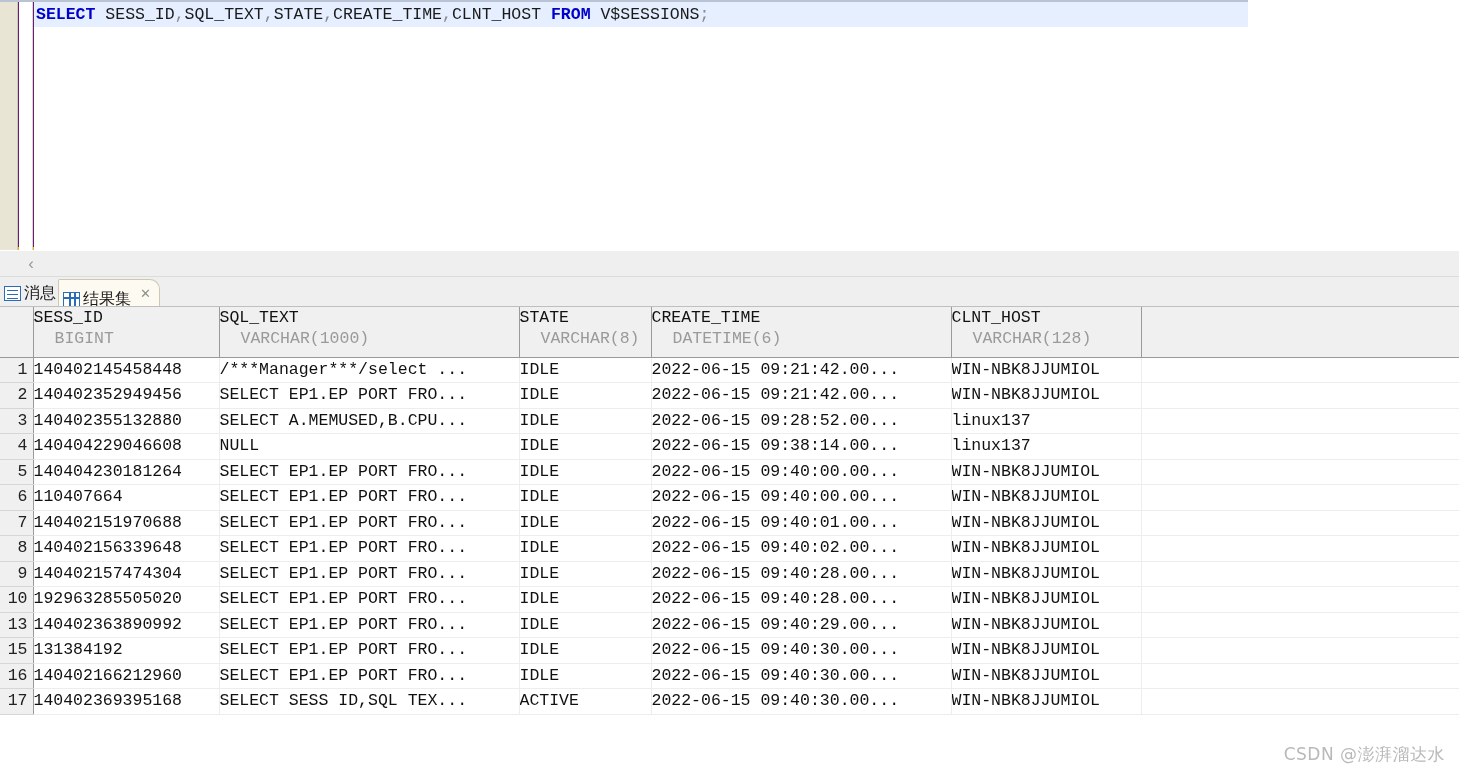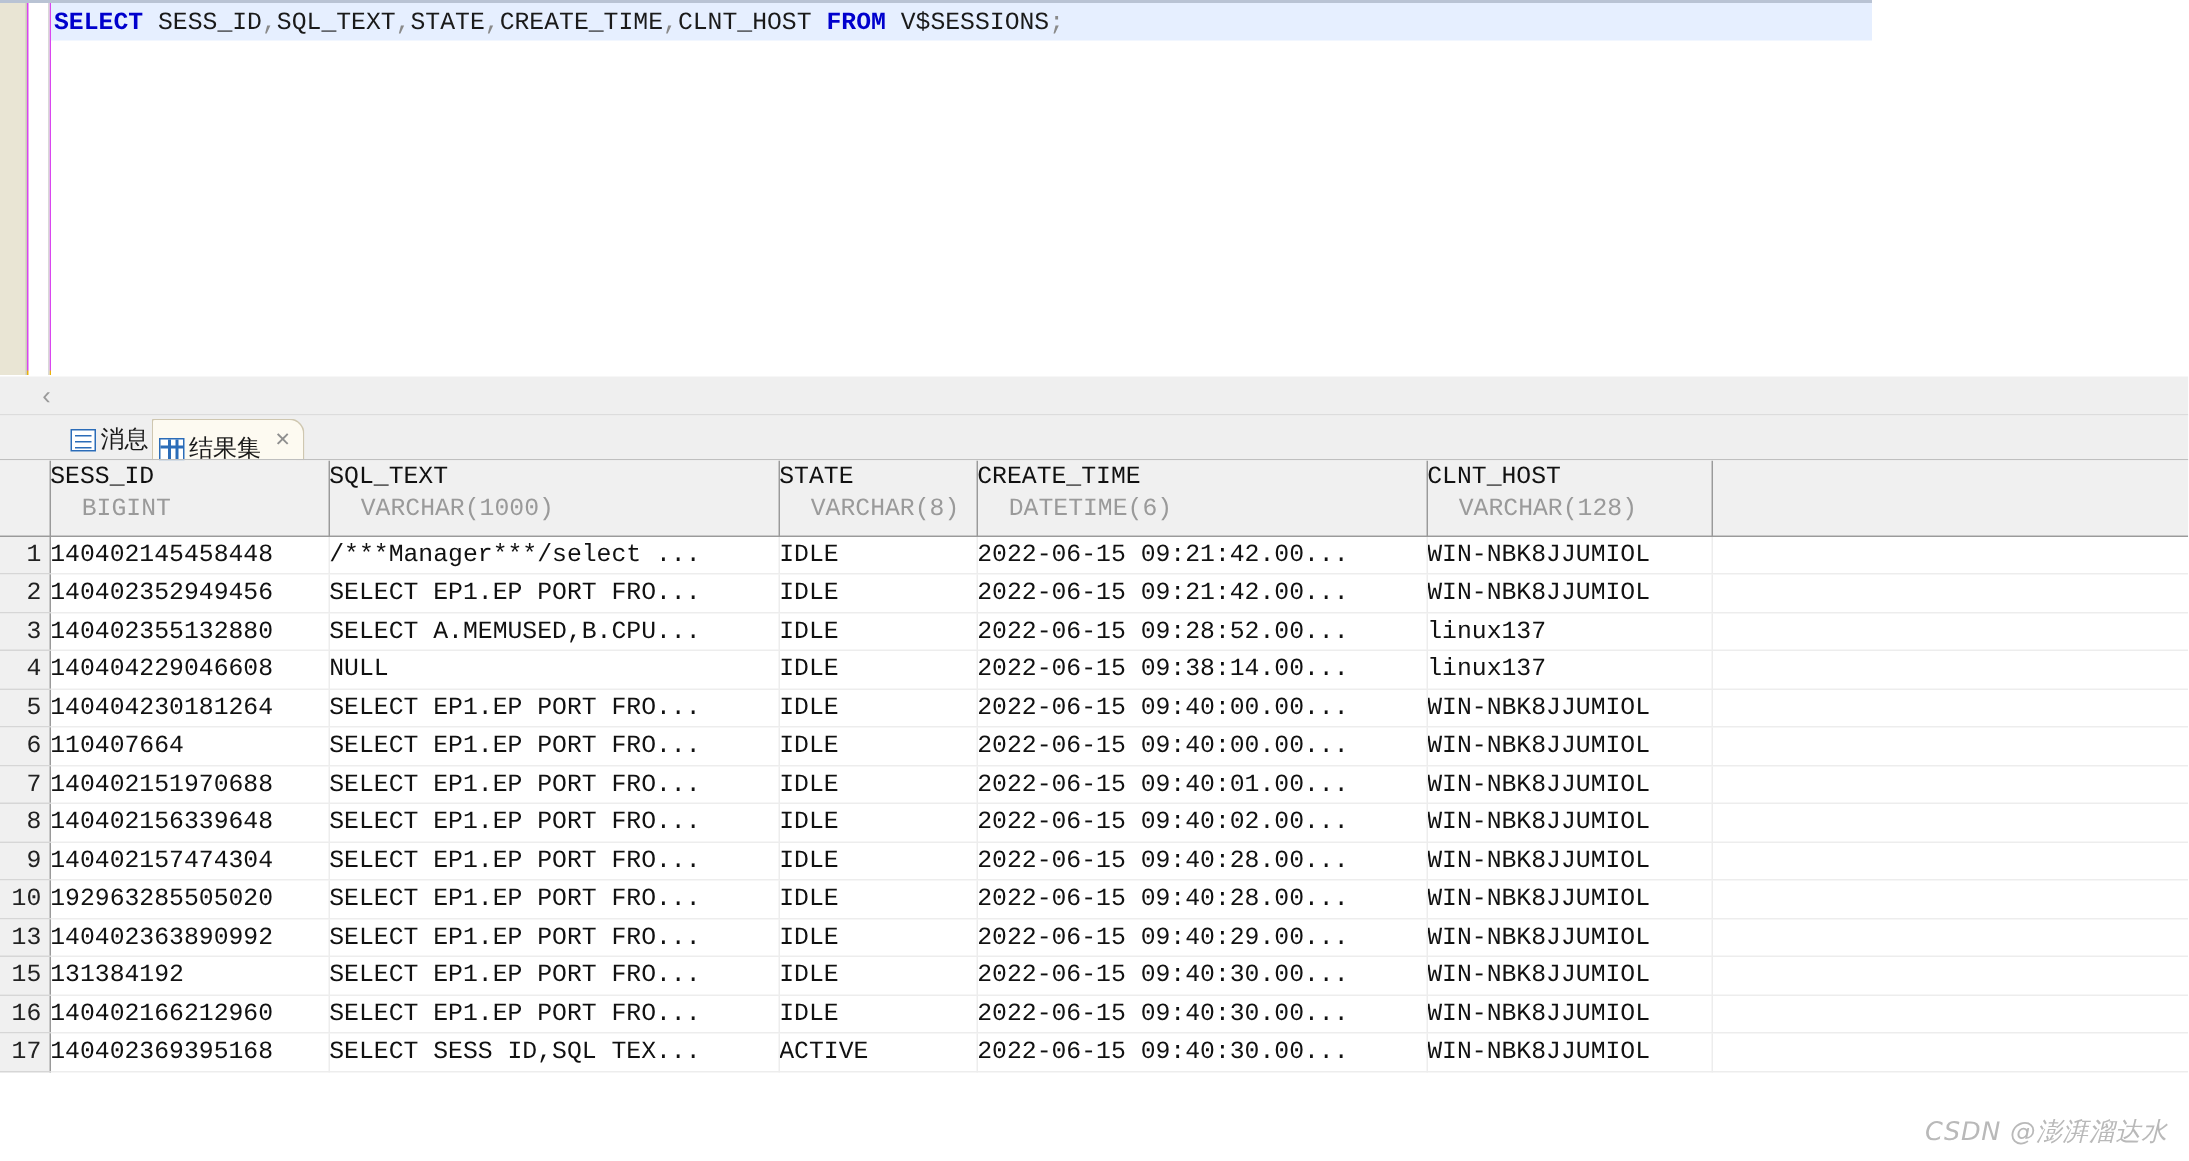--- a/index.html
+++ b/index.html
@@ -16,21 +16,21 @@
     overflow: hidden;
     background: #ffffff;
   }
 
   
   .editor-pane {
     position: absolute;
     left: 0; top: 0;
     width: 1248px;
     height: 250px;
-    background: #d946ef;
+    background: #701a75;
     border-bottom: 3px solid #eab308;
   }
   .editor-top-rule {
     position: absolute;
     left: 0; top: 0; right: 0;
     height: 2px;
     background: #b9c3d4;
   }
   .editor-gutter {
     position: absolute;
@@ -112,21 +112,20 @@
     top: 2px;
     height: 28px;
     display: flex;
     align-items: center;
     padding: 0 5px 0 4px;
     font-size: 16px;
     color: #1a1a1a;
     cursor: pointer;
     white-space: nowrap;
     font-family: "DejaVu Sans", "Liberation Sans", sans-serif;
-    margin-left: 43px;
   }
   .tab-messages { left: 0px; }
   .tab-resultset {
     left: 58px;
     background: #fdfaf1;
     border: 1px solid #cfc7b0;
     border-bottom: none;
     border-radius: 2px 10px 0 0;
     padding-right: 28px;
     align-items: flex-end;
@@ -273,21 +272,20 @@
   .watermark {
     position: absolute;
     right: 14px;
     bottom: 8px;
     font-size: 17px;
     color: #b9b9b9;
     font-family: "DejaVu Sans", "Liberation Sans", sans-serif;
     letter-spacing: 0.5px;
     user-select: none;
     white-space: nowrap;
-    font-style: italic;
   }
 </style>
 </head>
 <body>
 
 <div id="app">
 
   <div class="editor-pane">
     <div class="editor-top-rule"></div>
     <div class="editor-gutter"></div>

